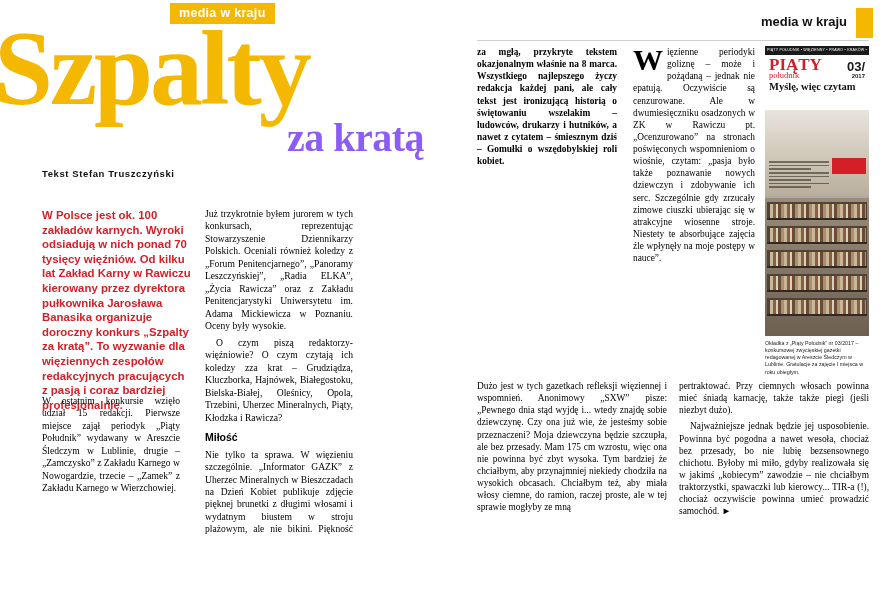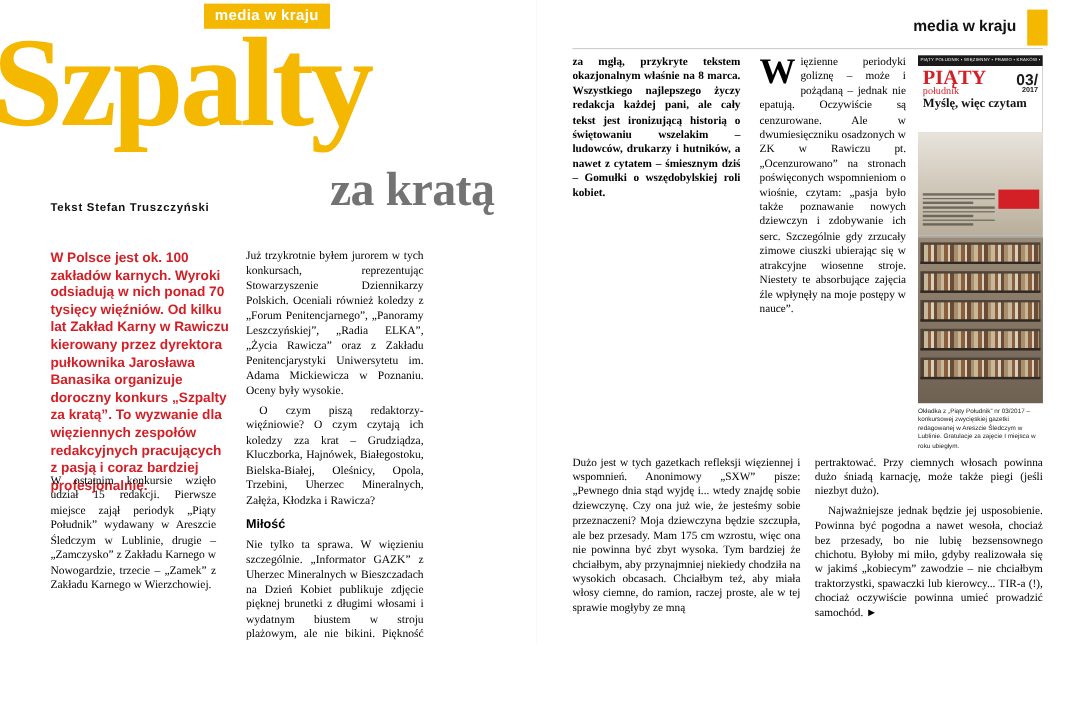--- a/index.html
+++ b/index.html
@@ -42,29 +42,28 @@
     color: #f5b800;
     font-family: "Liberation Serif", serif;
     font-weight: bold;
     font-size: 106px;
     line-height: 0.88;
     letter-spacing: -3px;
     white-space: nowrap;
   }
   .sub-title {
     position: absolute;
-    left: 0; top: 114px;
+    left: 12px; top: 114px;
     width: 412px;
     text-align: right;
-    color: #737373;
+    color: #8b5cf6;
     font-family: "Liberation Serif", serif;
     font-weight: bold;
     font-size: 40px;
     letter-spacing: -0.5px;
-    margin-top: 20px;
   }
   .byline {
     position: absolute;
     left: 42px; top: 168px;
     font-family: "Liberation Sans", sans-serif;
     font-size: 9.5px;
     font-weight: bold;
     letter-spacing: 0.6px;
     color: #111111;
   }
@@ -325,21 +324,21 @@
     <div class="byline">Tekst Stefan Truszczyński</div>
 
     <div class="lede">W Polsce jest ok. 100 zakładów karnych. Wyroki odsiadują w nich ponad 70 tysięcy więźniów. Od kilku lat Zakład Karny w Rawiczu kierowany przez dyrektora pułkownika Jarosława Banasika organizuje doroczny konkurs „Szpalty za kratą”. To wyzwanie dla więziennych zespołów redakcyjnych pracujących z pasją i coraz bardziej profesjonalnie.</div>
 
     <div class="lcol" id="lcol1">
       <p class="noind">W ostatnim konkursie wzięło udział 15 redakcji. Pierwsze miejsce zajął periodyk „Piąty Południk” wydawany w Areszcie Śledczym w Lublinie, drugie – „Zamczysko” z Zakładu Karnego w Nowogardzie, trzecie – „Zamek” z Zakładu Karnego w Wierzchowiej.</p>
     </div>
 
     <div class="lcol" id="lcol2">
       <p class="noind">Już trzykrotnie byłem jurorem w tych konkursach, reprezentując Stowarzyszenie Dziennikarzy Polskich. Oceniali również koledzy z „Forum Penitencjarnego”, „Panoramy Leszczyńskiej”, „Radia ELKA”, „Życia Rawicza” oraz z Zakładu Penitencjarystyki Uniwersytetu im. Adama Mickiewicza w Poznaniu. Oceny były wysokie.</p>
-      <p>O czym piszą redaktorzy-więźniowie? O czym czytają ich koledzy zza krat – Grudziądza, Kluczborka, Hajnówek, Białegostoku, Bielska-Białej, Oleśnicy, Opola, Trzebini, Uherzec Mineralnych, Załęża, Kłodzka i Rawicza?</p>
+      <p>O czym piszą redaktorzy-więźniowie? O czym czytają ich koledzy zza krat – Grudziądza, Kluczborka, Hajnówek, Białegostoku, Bielska-Białej, Oleśnicy, Opola, Trzebini, Uherzec Mineralnych, Piąty, Kłodzka i Rawicza?</p>
       <div class="subhead">Miłość</div>
       <p class="noind">Nie tylko ta sprawa. W więzieniu szczególnie. „Informator GAZK” z Uherzec Mineralnych w Bieszczadach na Dzień Kobiet publikuje zdjęcie pięknej brunetki z długimi włosami i wydatnym biustem w stroju plażowym, ale nie bikini. Piękność patrzy nam głęboko w oczy, siedzi podparta u uniesioną w górę nogą, ale dolna część kostiumu i gołe uda są już</p>
     </div>
 
     <div class="rule-left"></div>
     <div class="folio-left">6</div>
   </div>
 
   <div class="gutter"></div>
 
@@ -405,21 +404,21 @@
       </div>
     </div>
 
     <div class="caption">Okładka z „Piąty Południk” nr 03/2017 – konkursowej zwycięskiej gazetki redagowanej w Areszcie Śledczym w Lublinie. Gratulacje za zajęcie I miejsca w roku ubiegłym.</div>
 
     <div class="rcol" id="rcol3">
       <p class="noind">Dużo jest w tych gazetkach refleksji więziennej i wspomnień. Anonimowy „SXW” pisze: „Pewnego dnia stąd wyjdę i... wtedy znajdę sobie dziewczynę. Czy ona już wie, że jesteśmy sobie przeznaczeni? Moja dziewczyna będzie szczupła, ale bez przesady. Mam 175 cm wzrostu, więc ona nie powinna być zbyt wysoka. Tym bardziej że chciałbym, aby przynajmniej niekiedy chodziła na wysokich obcasach. Chciałbym też, aby miała włosy ciemne, do ramion, raczej proste, ale w tej sprawie mogłyby ze mną</p>
     </div>
 
     <div class="rcol" id="rcol4">
-      <p class="noind">pertraktować. Przy ciemnych włosach powinna dużo śniadą karnację, może także piegi (jeśli niezbyt dużo).</p>
+      <p class="noind">pertraktować. Przy ciemnych włosach powinna mieć śniadą karnację, także także piegi (jeśli niezbyt dużo).</p>
       <p>Najważniejsze jednak będzie jej usposobienie. Powinna być pogodna a nawet wesoła, chociaż bez przesady, bo nie lubię bezsensownego chichotu. Byłoby mi miło, gdyby realizowała się w jakimś „kobiecym” zawodzie – nie chciałbym traktorzystki, spawaczki lub kierowcy... TIR-a (!), chociaż oczywiście powinna umieć prowadzić samochód. ►</p>
     </div>
 
     <div class="rule-right"></div>
     <div class="footer-left-text">FORUM DZIENNIKARZY • 03(127)2018</div>
     <div class="folio-right">7</div>
   </div>
 
 </div>
 

